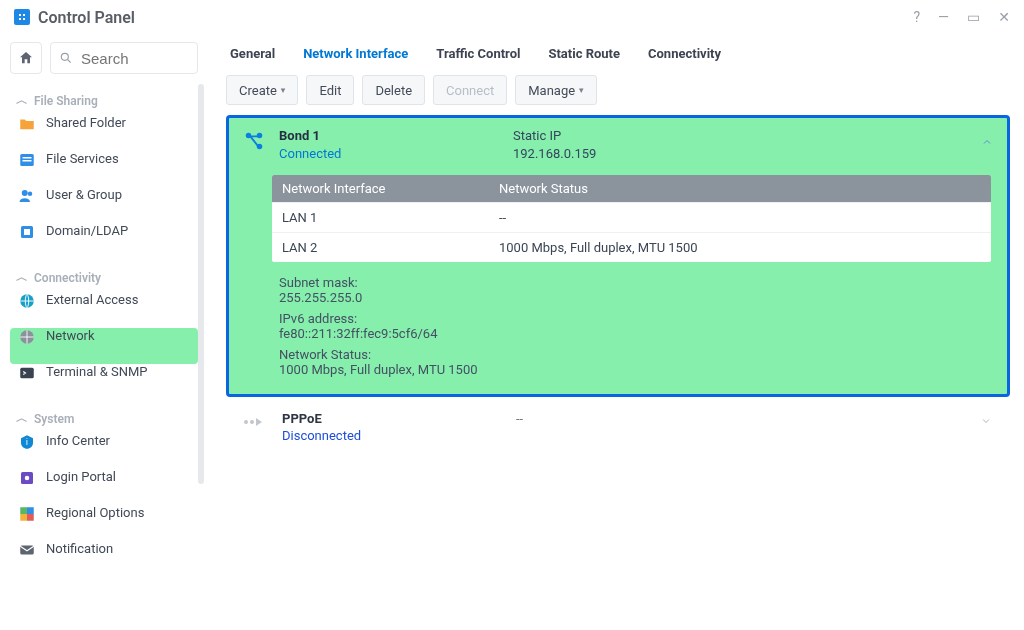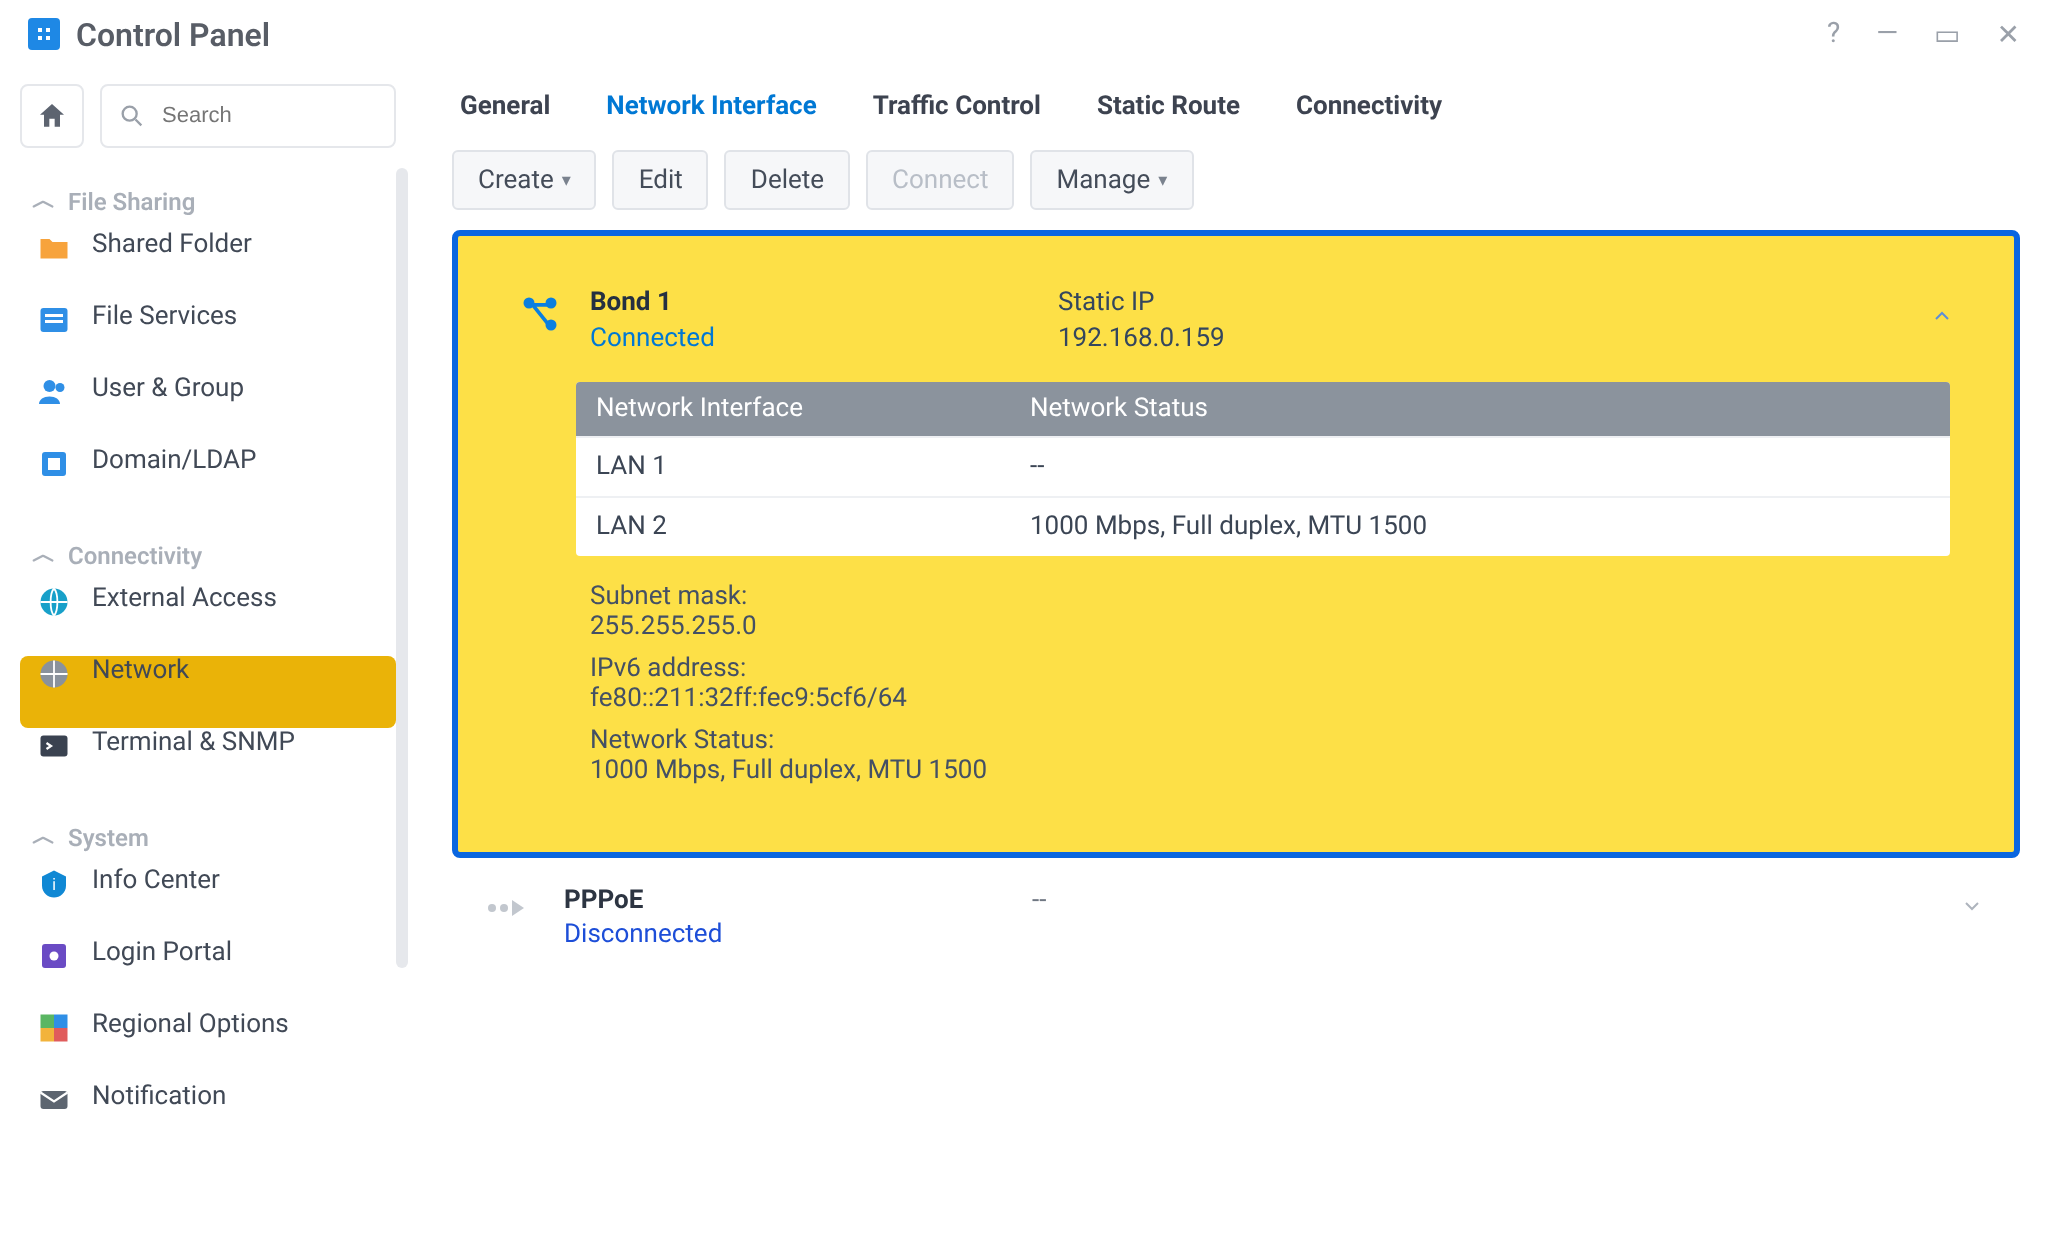--- a/index.html
+++ b/index.html
@@ -23,36 +23,36 @@
   .titlebar .title { font-weight:600; color:#585d66; font-size:16px; }
   .titlebar .spacer { flex:1; }
   .titlebar .winbtn { color:#9aa0a9; margin-left:18px; cursor:pointer; font-size:14px; }
   .body { display:flex; height:596px; }
   .sidebar { width:206px; padding:8px 8px 8px 10px; overflow-y:auto; position:relative;}
   .sidebar::after{ content:""; position:absolute; right:0; top:8px; bottom:8px; width:6px; border-right:1px solid transparent;}
   .scroll-indicator{ position:absolute; right:2px; top:50px; width:6px; height:400px; background:#e6e8ec; border-radius:3px;}
   .home-row{ display:flex; align-items:center; margin-bottom:8px;}
   .home-btn{ width:32px; height:32px; border:1px solid #e5e7eb; border-radius:4px; display:flex; align-items:center; justify-content:center; margin-right:8px; cursor:pointer;}
   .search-wrap{ flex:1; height:32px; border:1px solid #e5e7eb; border-radius:4px; display:flex; align-items:center; padding:0 8px; color:#9aa0a9;}
-  .search-wrap input{ border:none; outline:none; font-size:11px; width:100%; color:#a16207; background:transparent;}
+  .search-wrap input{ border:none; outline:none; font-size:15px; width:100%; color:#a16207; background:transparent;}
   .search-wrap svg{ margin-right:6px; flex-shrink:0;}
   .section-head{ display:flex; align-items:center; color:#a9afb8; font-size:12px; font-weight:600; padding:10px 6px 6px;}
   .section-head .chev{ margin-right:6px; }
   .nav-item{ display:flex; height:36px; padding:0 8px; border-radius:4px; cursor:pointer; color:#414956;}
-  .nav-item.active{ background:#eab308;}
+  .nav-item.active{ background:#86efac;}
   .nav-item .icon{ width:18px; height:18px; margin-right:10px; display:flex; align-items:center; justify-content:center;}
   .main{ flex:1; padding:0 14px 0 20px; overflow:hidden;}
   .tabs{ display:flex; gap:28px; padding:6px 4px 0; }
   .tab{ font-weight:700; color:#3d4350; padding:6px 0 10px; cursor:pointer; }
   .tab.active{ color:#0078d4; }
   .toolbar{ display:flex; gap:8px; margin:4px 0 10px;}
   .btn{ height:30px; padding:0 12px; border:1px solid #e0e3e8; background:#f6f7f9; border-radius:3px; color:#444c59; font-size:13px; cursor:pointer; display:flex; align-items:center;}
   .btn.disabled{ color:#b8bec7; cursor:default;}
   .btn .caret{ margin-left:4px; font-size:9px; color:#7a828e;}
-  .card{ border:3px solid #0a66e0; border-radius:4px; background:#fde047; padding:16px; position:relative;}
+  .card{ border:3px solid #0a66e0; border-radius:4px; background:#86efac; padding:0; position:relative;}
   .card-inner{ padding:10px 16px 14px 50px; position:relative;}
   .bond-icon{ position:absolute; left:14px; top:12px; color:#0a7fe0;}
   .collapse-caret{ position:absolute; right:14px; top:18px; color:#5d8ed8; cursor:pointer;}
   .hdr-row{ display:flex;}
   .name-col{ width:234px;}
   .name-col .bname{ font-weight:700; color:#253041;}
   .name-col .bstatus{ color:#0078d4; margin-top:3px;}
   .ip-col .iptype{ color:#34465e;}
   .ip-col .ipaddr{ color:#34465e; margin-top:3px;}
   .iface-table{ margin-top:14px; background:#fff; border-radius:2px; overflow:hidden; position:relative; margin-left:-7px;}

